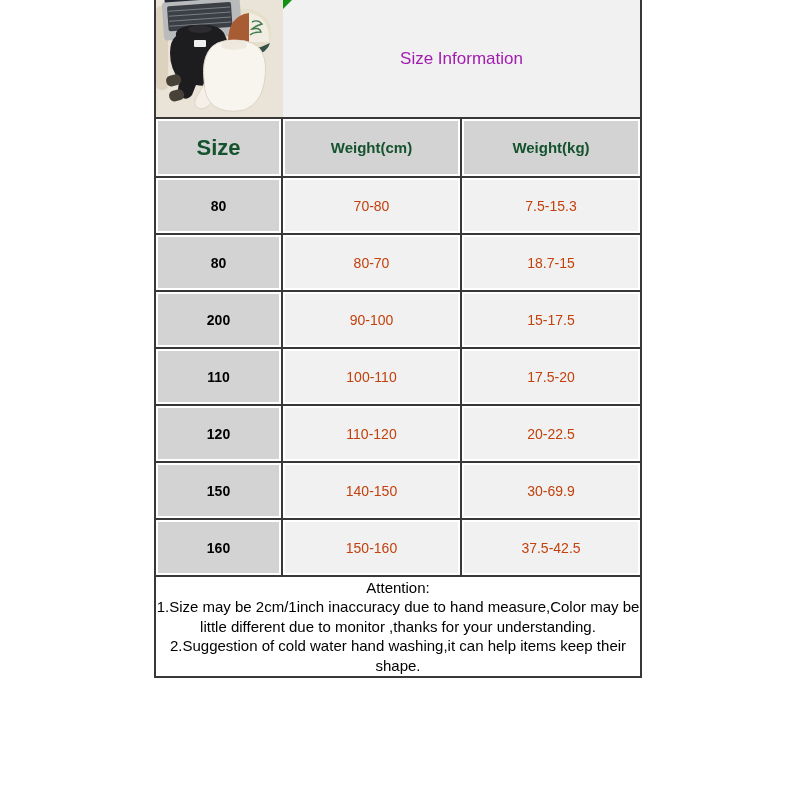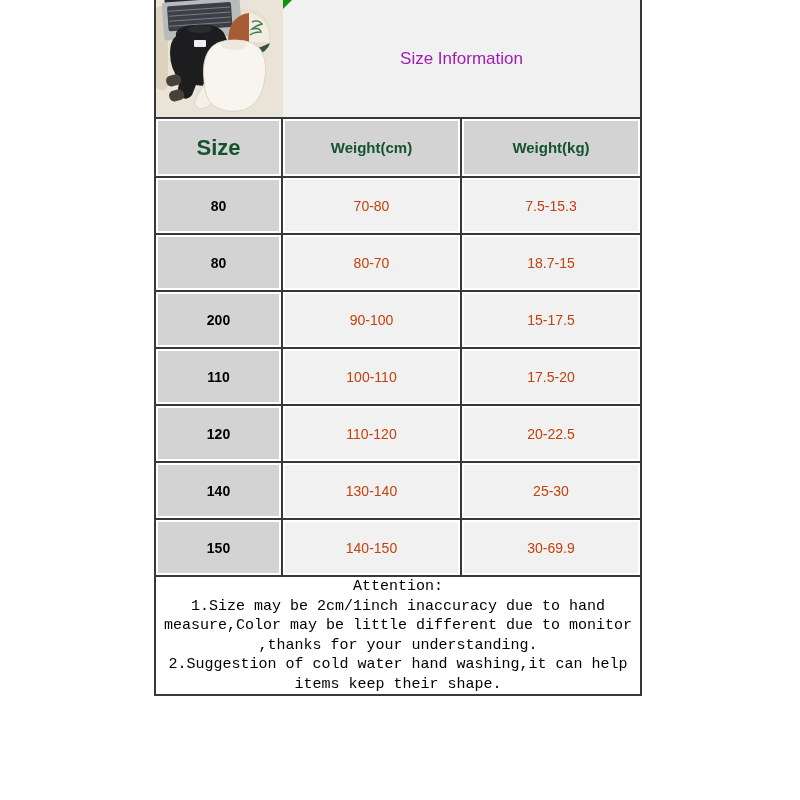--- a/index.html
+++ b/index.html
@@ -48,21 +48,21 @@
   .data-td {
     background:#f1f1f1; height:55px;
     font-size:14px; color:#c2410c;
     box-shadow: inset 0 0 0 2px #ffffff;
   }
 
   .attention-td {
     background:#ffffff; height:99px;
     text-align:left; vertical-align:top;
     padding:2px 5px 0 4px;
-    font-size:15px; line-height:1.3; color:#000;font-family:Liberation Mono, monospace;
+    font-size:15px; line-height:1.3; color:#000;
   }
   .attention-td div { margin:0; }
 </style>
 </head>
 <body>
 
 <div class="sheet">
   <table class="size-chart">
     <colgroup>
       <col style="width:127px">
@@ -142,28 +142,28 @@
       <td class="rowhead-td">110</td>
       <td class="data-td">100-110</td>
       <td class="data-td">17.5-20</td>
     </tr>
     <tr>
       <td class="rowhead-td">120</td>
       <td class="data-td">110-120</td>
       <td class="data-td">20-22.5</td>
     </tr>
     <tr>
-      <td class="rowhead-td">140</td>
-      <td class="data-td">130-140</td>
-      <td class="data-td">25-30</td>
-    </tr>
-    <tr>
       <td class="rowhead-td">150</td>
       <td class="data-td">140-150</td>
       <td class="data-td">30-69.9</td>
+    </tr>
+    <tr>
+      <td class="rowhead-td">160</td>
+      <td class="data-td">150-160</td>
+      <td class="data-td">37.5-42.5</td>
     </tr>
 
     <tr>
       <td class="attention-td" colspan="3">
         <div>Attention:</div>
         <div>1.Size may be 2cm/1inch inaccuracy due to hand measure,Color may be little different due to monitor ,thanks for your understanding.</div>
         <div>2.Suggestion of cold water hand washing,it can help items keep their shape.</div>
       </td>
     </tr>
   </tbody>

